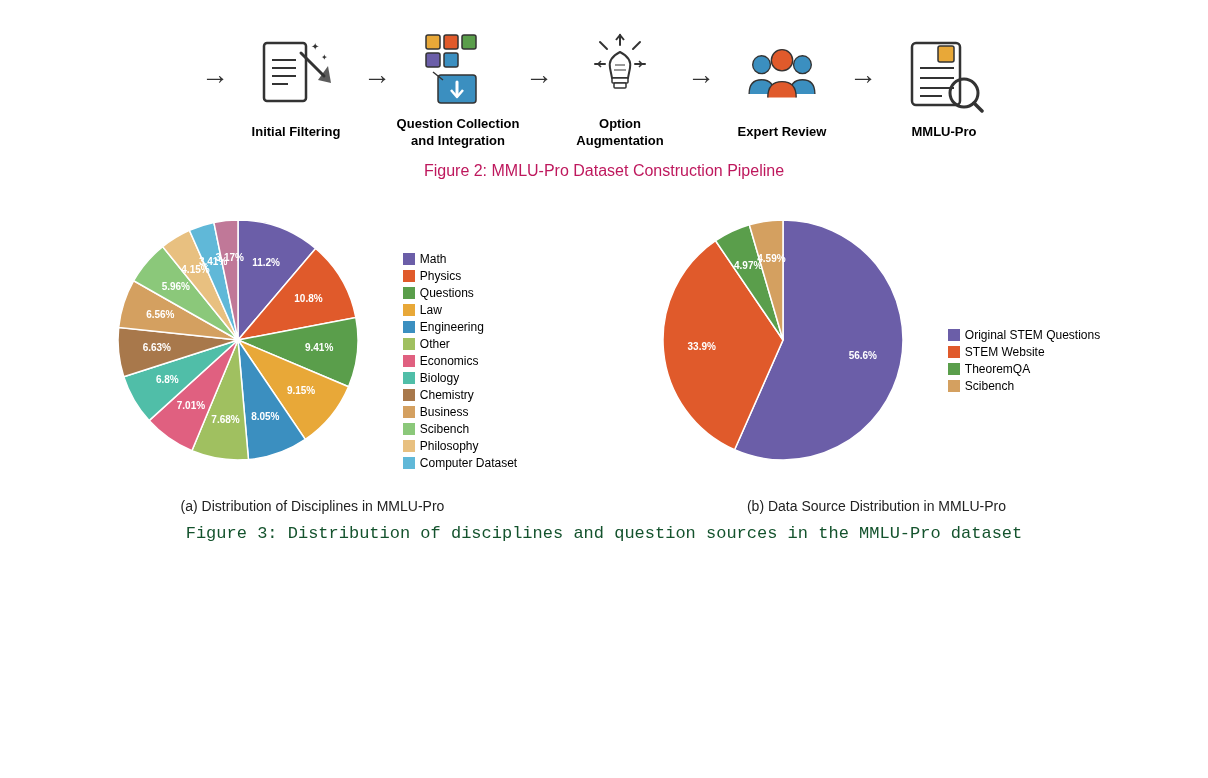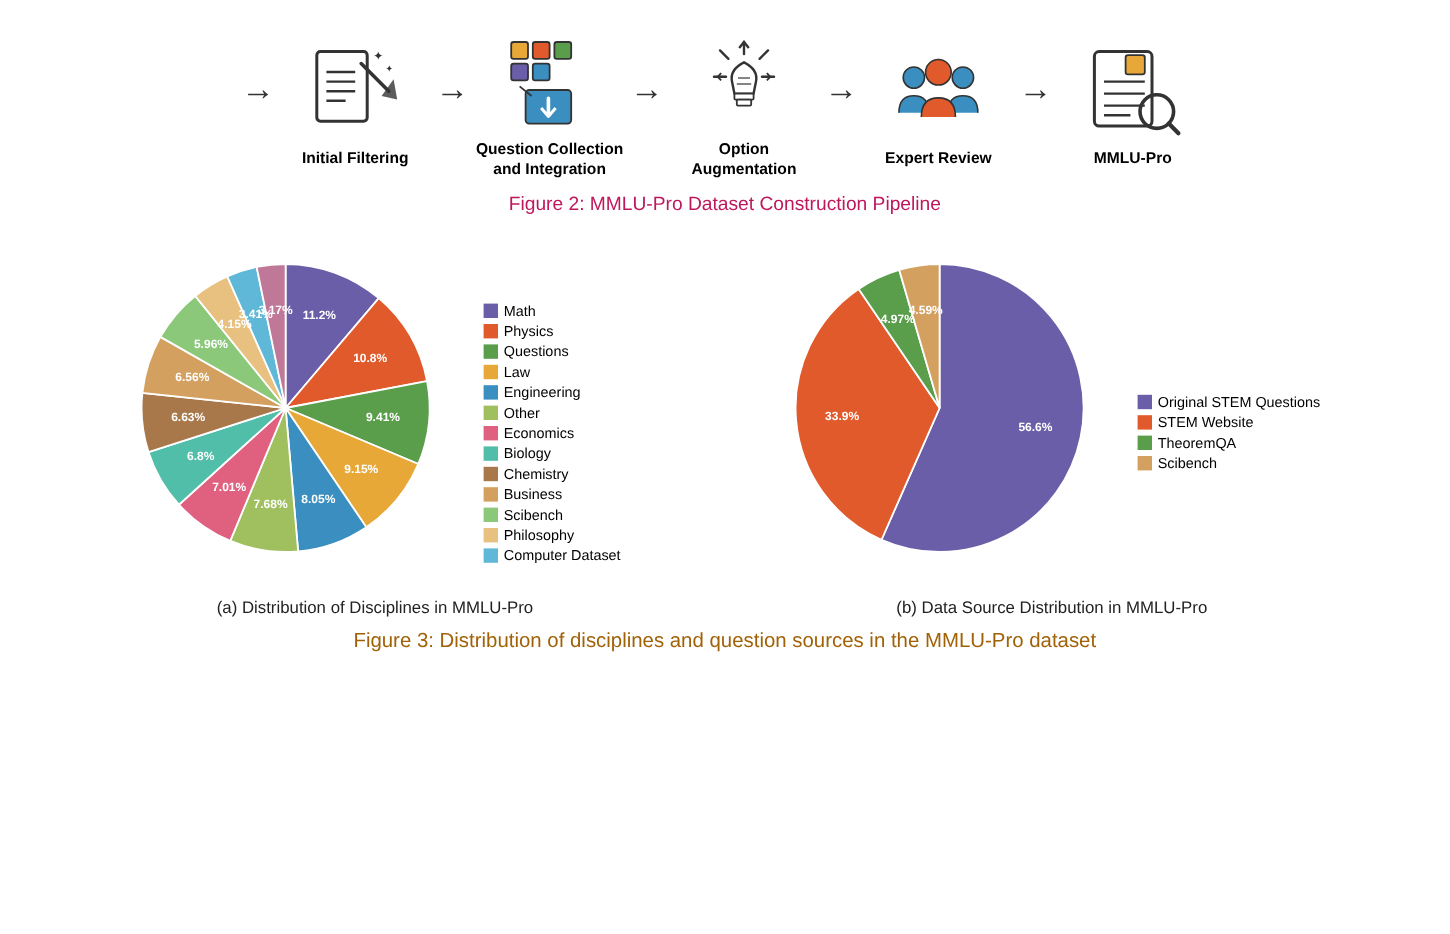--- a/index.html
+++ b/index.html
@@ -101,25 +101,25 @@
       display: flex;
       align-items: center;
       gap: 5px;
     }
     .legend-color {
       width: 12px;
       height: 12px;
       flex-shrink: 0;
     }
     .figure3-caption {
-      font-family: Liberation Sans, sans-serif;
+      font-family: Liberation Mono, monospace;
       font-size: 17px;
       text-align: center;
       margin-top: 6px;
-      color: #a16207;
+      color: #14532d;
       font-weight: normal;
     }
   </style>
 </head>
 <body>
 
 <div class="page-container">
 
   <div class="pipeline-section">
     <div class="pipeline-row">

